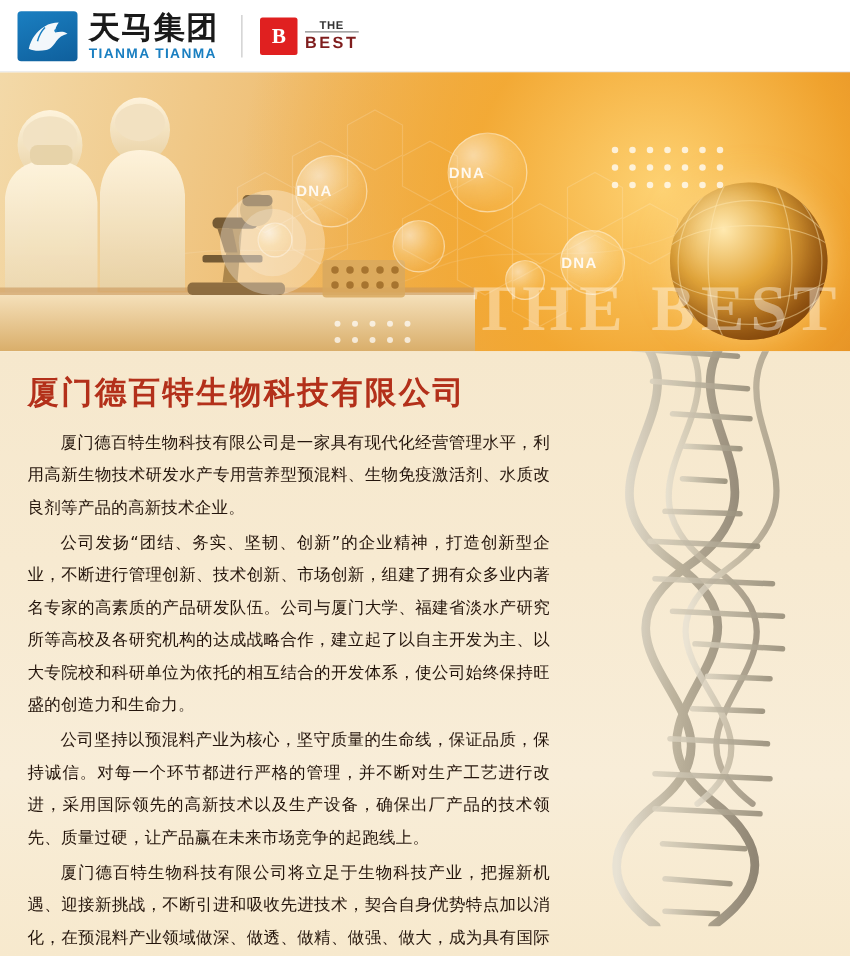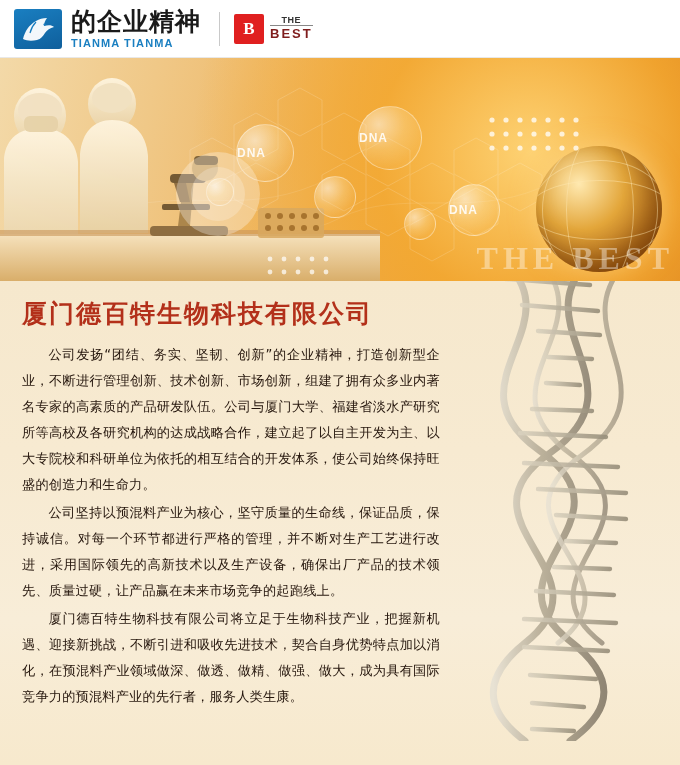--- a/index.html
+++ b/index.html
@@ -158,21 +158,21 @@
     letter-spacing: 1px;
     display: flex;
     align-items: center;
     font-family: "Liberation Sans", sans-serif;
   }
   .hero .watermark {
     position: absolute;
     right: 6px;
     bottom: 4px;
     font-family: "Liberation Serif", serif;
-    font-size: 32px;
+    font-size: 52px;
     font-weight: bold;
     letter-spacing: 5px;
     color: rgba(255,255,255,0.40);
     white-space: nowrap;
   }
   .hero .dots {
     position: absolute;
     left: 488px;
     top: 58px;
     width: 96px;
@@ -232,21 +232,21 @@
 
   <div class="header">
     <div class="logo-mark">
       <svg class="horse" viewBox="0 0 38 28">
         <path d="M4 24 C6 16 10 10 17 6 C20 4 24 3 28 3 C26 6 25 8 25 11 C29 10 33 10 35 12 C31 13 28 15 26 18 C24 21 22 24 18 25 C13 26 8 26 4 24 Z" fill="#ffffff" opacity="0.95"></path>
         <path d="M17 7 C14 10 12 14 11 18" stroke="#1a7fc1" stroke-width="1.2" fill="none"></path>
         <circle cx="25.5" cy="9.5" r="1.1" fill="#1a7fc1"></circle>
       </svg>
     </div>
     <div class="logo-text">
-      <div class="logo-cn">的企业精神</div>
+      <div class="logo-cn">天马集团</div>
       <div class="logo-en">TIANMA TIANMA</div>
     </div>
     <div class="logo-divider"></div>
     <div class="best-badge">
       <div class="best-sq">B</div>
       <div class="best-word">
         <div class="best-the">THE</div>
         <div class="best-best">BEST</div>
       </div>
     </div>
@@ -435,19 +435,20 @@
         <line x1="104" y1="376" x2="188" y2="380"></line>
         <line x1="110" y1="404" x2="176" y2="408"></line>
         <line x1="112" y1="432" x2="164" y2="436"></line>
         <line x1="112" y1="458" x2="154" y2="460"></line>
       </g>
     </svg>
 
     <div class="title">厦门德百特生物科技有限公司</div>
 
     <div class="paras">
+      <p class="para">厦门德百特生物科技有限公司是一家具有现代化经营管理水平，利用高新生物技术研发水产专用营养型预混料、生物免疫激活剂、水质改良剂等产品的高新技术企业。</p>
       <p class="para">公司发扬“团结、务实、坚韧、创新”的企业精神，打造创新型企业，不断进行管理创新、技术创新、市场创新，组建了拥有众多业内著名专家的高素质的产品研发队伍。公司与厦门大学、福建省淡水产研究所等高校及各研究机构的达成战略合作，建立起了以自主开发为主、以大专院校和科研单位为依托的相互结合的开发体系，使公司始终保持旺盛的创造力和生命力。</p>
       <p class="para">公司坚持以预混料产业为核心，坚守质量的生命线，保证品质，保持诚信。对每一个环节都进行严格的管理，并不断对生产工艺进行改进，采用国际领先的高新技术以及生产设备，确保出厂产品的技术领先、质量过硬，让产品赢在未来市场竞争的起跑线上。</p>
       <p class="para">厦门德百特生物科技有限公司将立足于生物科技产业，把握新机遇、迎接新挑战，不断引进和吸收先进技术，契合自身优势特点加以消化，在预混料产业领域做深、做透、做精、做强、做大，成为具有国际竞争力的预混料产业的先行者，服务人类生康。</p>
     </div>
 
   </div>
 </div>
 
 </body></html>

